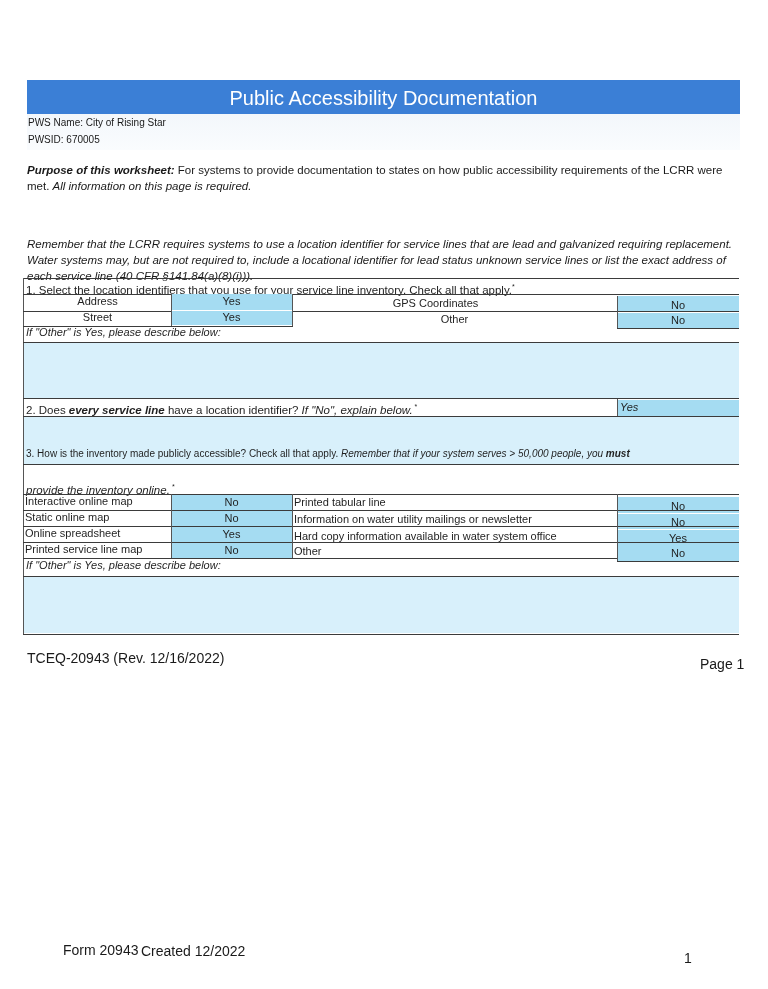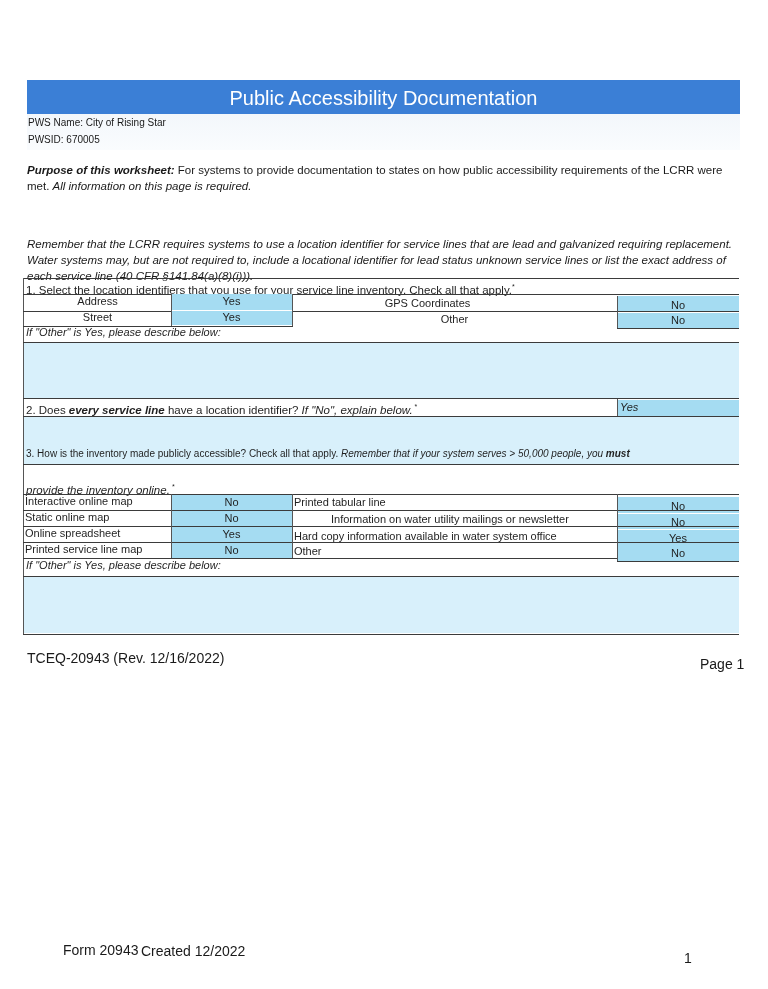--- a/index.html
+++ b/index.html
@@ -43,21 +43,21 @@
 
 <div class="hline" style="left:23px; top:278px; width:716px;"></div>
 <div class="vline" style="left:23px; top:278px; height:357px;"></div>
 <div class="cell" style="left:26px; top:279px; font-size:11.5px;">
   <span>1. Select the location identifiers that you use for your service line inventory. Check all that apply.</span><sup style="font-size:7px;">*</sup>
 </div>
 <div class="hline" style="left:23px; top:294px; width:716px;"></div>
 
 <div class="cell center" style="left:24px; top:294px; width:147px; height:16px;">Address</div>
 <div class="cell ans" style="left:171px; top:294px; width:121px; height:16px;">Yes</div>
-<div class="cell center" style="left:292px; top:296px; width:271px; height:16px;">GPS Coordinates</div>
+<div class="cell center" style="left:300px; top:296px; width:271px; height:16px;">GPS Coordinates</div>
 <div class="cell ans" style="left:617px; top:296px; width:122px; height:16px; padding-top:2px;">No</div>
 <div class="hline" style="left:23px; top:311px; width:716px;"></div>
 
 <div class="cell center" style="left:24px; top:310px; width:147px; height:16px;">Street</div>
 <div class="cell ans" style="left:171px; top:311px; width:121px; height:14px; line-height:13px;">Yes</div>
 <div class="cell center" style="left:292px; top:312px; width:325px; height:16px;">Other</div>
 <div class="cell ans" style="left:617px; top:313px; width:122px; height:15px;">No</div>
 <div class="hline" style="left:23px; top:326px; width:270px;"></div>
 <div class="hline" style="left:617px; top:328px; width:122px;"></div>
 <div class="vline" style="left:171px; top:294px; height:32px;"></div>
@@ -90,21 +90,21 @@
 <div class="cell ans" style="left:171px; top:495px; width:121px; height:15px;">No</div>
 <div class="cell" style="left:25px; top:510px; width:146px; height:16px;">Static online map</div>
 <div class="cell ans" style="left:171px; top:511px; width:121px; height:15px;">No</div>
 <div class="cell" style="left:25px; top:526px; width:146px; height:16px;">Online spreadsheet</div>
 <div class="cell ans" style="left:171px; top:527px; width:121px; height:15px;">Yes</div>
 <div class="cell" style="left:25px; top:542px; width:146px; height:16px;">Printed service line map</div>
 <div class="cell ans" style="left:171px; top:543px; width:121px; height:15px;">No</div>
 
 <div class="cell" style="left:294px; top:495px; width:323px; height:16px;">Printed tabular line</div>
 <div class="cell ans" style="left:617px; top:497px; width:122px; height:16px; padding-top:2px;">No</div>
-<div class="cell" style="left:294px; top:512px; width:374px; height:16px;margin-left:37px;">Information on water utility mailings or newsletter</div>
+<div class="cell" style="left:294px; top:512px; width:374px; height:16px;">Information on water utility mailings or newsletter</div>
 <div class="cell ans" style="left:617px; top:514px; width:122px; height:15px; padding-top:1px;">No</div>
 <div class="cell" style="left:294px; top:529px; width:323px; height:16px;">Hard copy information available in water system office</div>
 <div class="cell ans" style="left:617px; top:530px; width:122px; height:15px; padding-top:1px;">Yes</div>
 <div class="cell" style="left:294px; top:544px; width:323px; height:16px;">Other</div>
 <div class="cell ans" style="left:617px; top:545px; width:122px; height:16px; padding-top:1px;">No</div>
 
 <div class="hline" style="left:23px; top:510px; width:716px;"></div>
 <div class="hline" style="left:23px; top:526px; width:716px;"></div>
 <div class="hline" style="left:23px; top:542px; width:716px;"></div>
 <div class="hline" style="left:23px; top:558px; width:594px;"></div>

